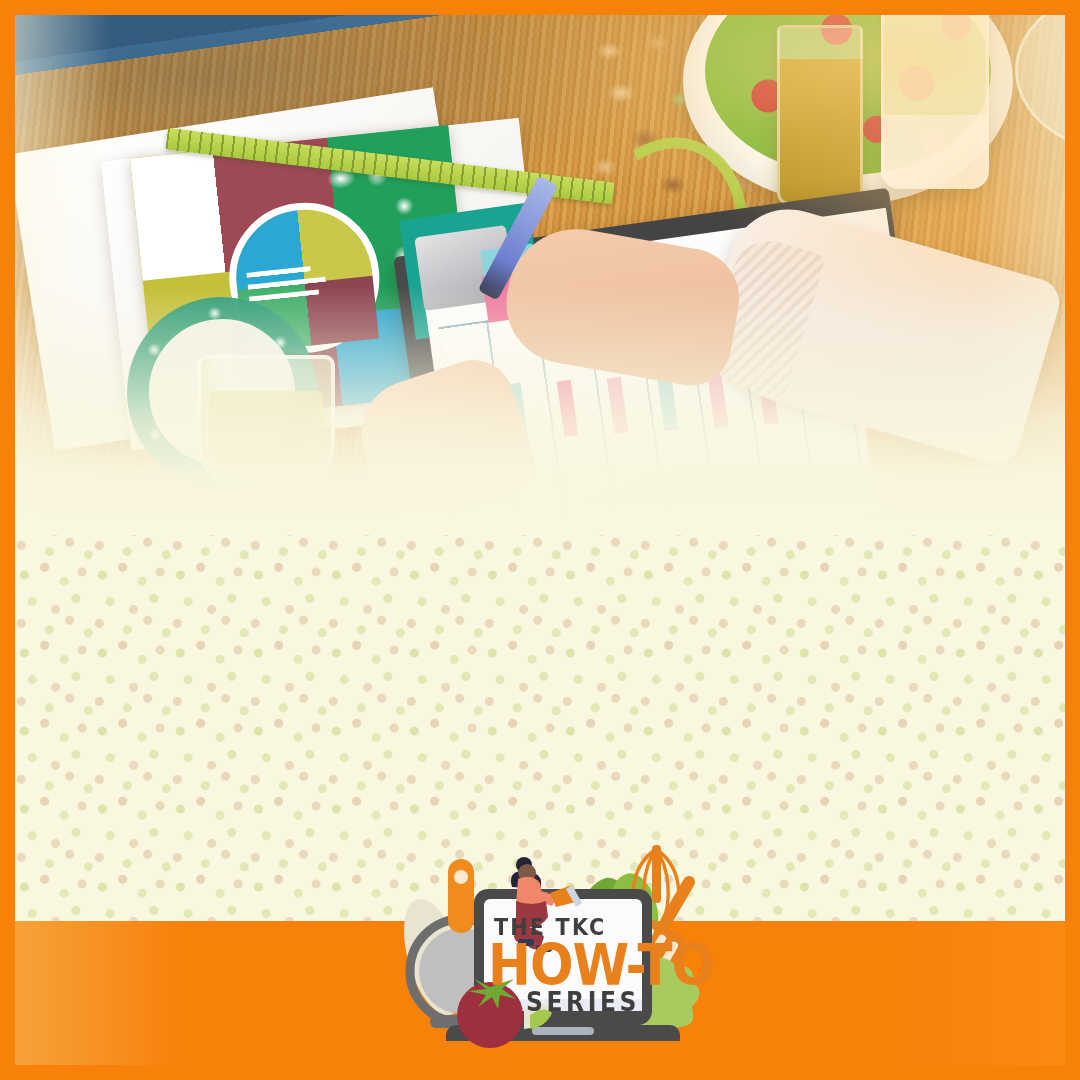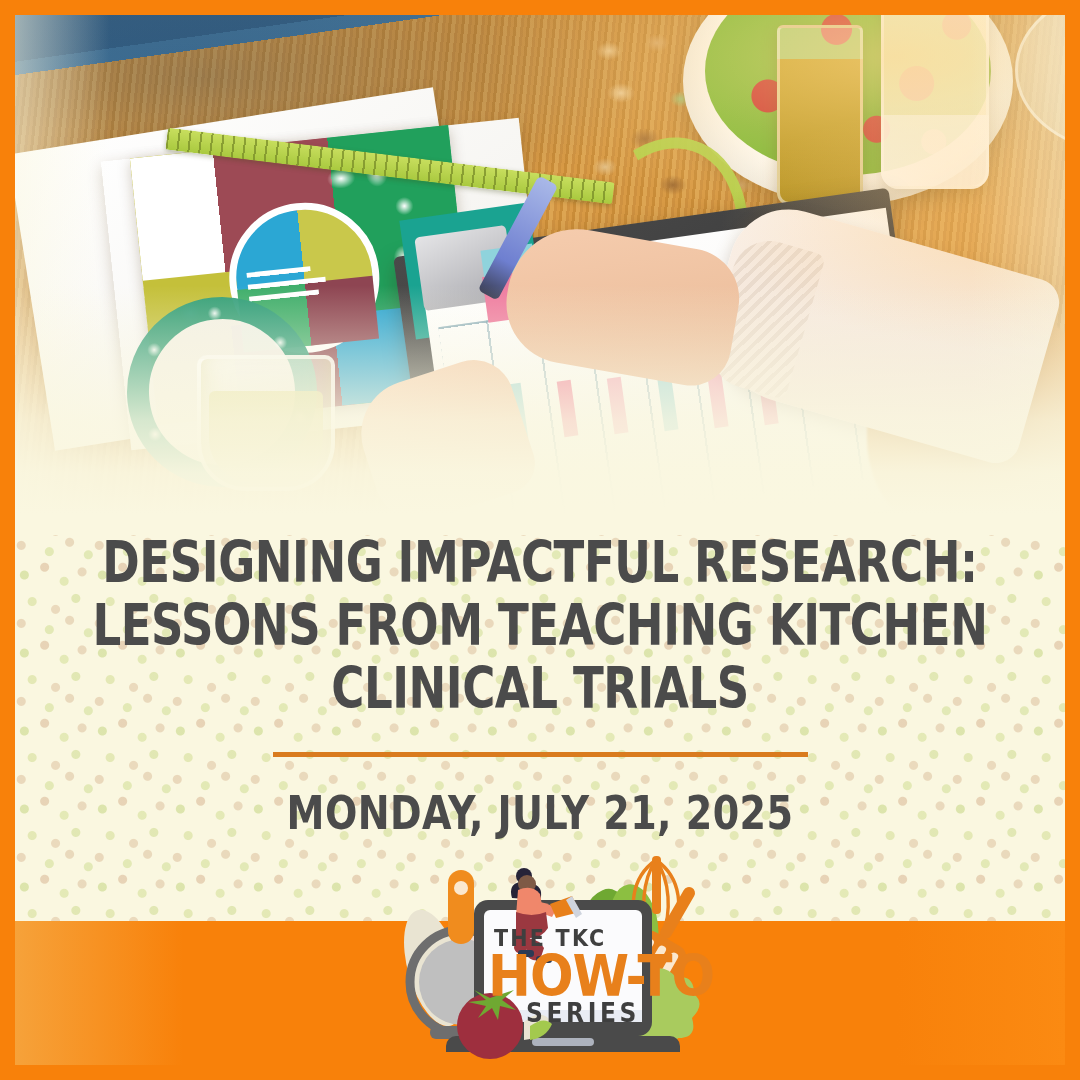--- a/index.html
+++ b/index.html
@@ -419,21 +419,21 @@
   
   #orange-band {
     position:absolute; left:0; bottom:0; width:1050px; height:144px;
     z-index:25;
     background:linear-gradient(90deg,#F6A23A 0%, #F8810A 16%, #F8810A 84%, #FB8A12 100%);
   }
 
   
   #logo {
     position:absolute;
-    left:375px; bottom:0; width:330px; height:215px;
+    left:375px; bottom:11px; width:330px; height:215px;
     z-index:40;
   }
   #logo svg { display:block; width:330px; height:215px; }
   .lg-text {
     font-family:"Liberation Sans Narrow","DejaVu Sans Condensed","Liberation Sans", sans-serif;
     font-weight:bold;
   }
   .lg-the   { font-size:23px; fill:#3F3F3F; letter-spacing:2.2px; }
   .lg-howto { font-size:57px; fill:#E8801B; letter-spacing:-1px; }
   .lg-series{ font-size:26px; fill:#3F3F3F; letter-spacing:3.6px; }
@@ -492,29 +492,20 @@
       <div class="layer sleeve-cuff"></div>
       <div class="layer hand-right"></div>
       <div class="layer pen"></div>
       <div class="layer hand-left"></div>
 
       <div class="layer warm-glow"></div>
     </div>
     <div id="photo-vignette"></div>
     <div id="photo-fade"></div>
 
-    <div id="text-block">
-      <div id="headline">
-        <span class="ln">DESIGNING IMPACTFUL RESEARCH:</span>
-        <span class="ln">LESSONS FROM TEACHING KITCHEN</span>
-        <span class="ln">CLINICAL TRIALS</span>
-      </div>
-      <div id="divider"></div>
-      <div id="event-date">MONDAY, JULY 21, 2025</div>
-    </div>
 
     <div id="orange-band"></div>
 
     <div id="logo">
       <svg viewBox="0 0 330 215" xmlns="http://www.w3.org/2000/svg">
 
         <g>
           <ellipse cx="44" cy="118" rx="26" ry="60" fill="#E9E4D2" transform="rotate(-16 44 118)"></ellipse>
           <path d="M70 60 C 56 104, 58 150, 74 186 C 86 146, 86 98, 70 60 Z" fill="#9BC martin"></path>
           <path d="M70 60 C 56 104, 58 150, 74 186 C 86 146, 86 98, 70 60 Z" fill="#A3C94E"></path>

